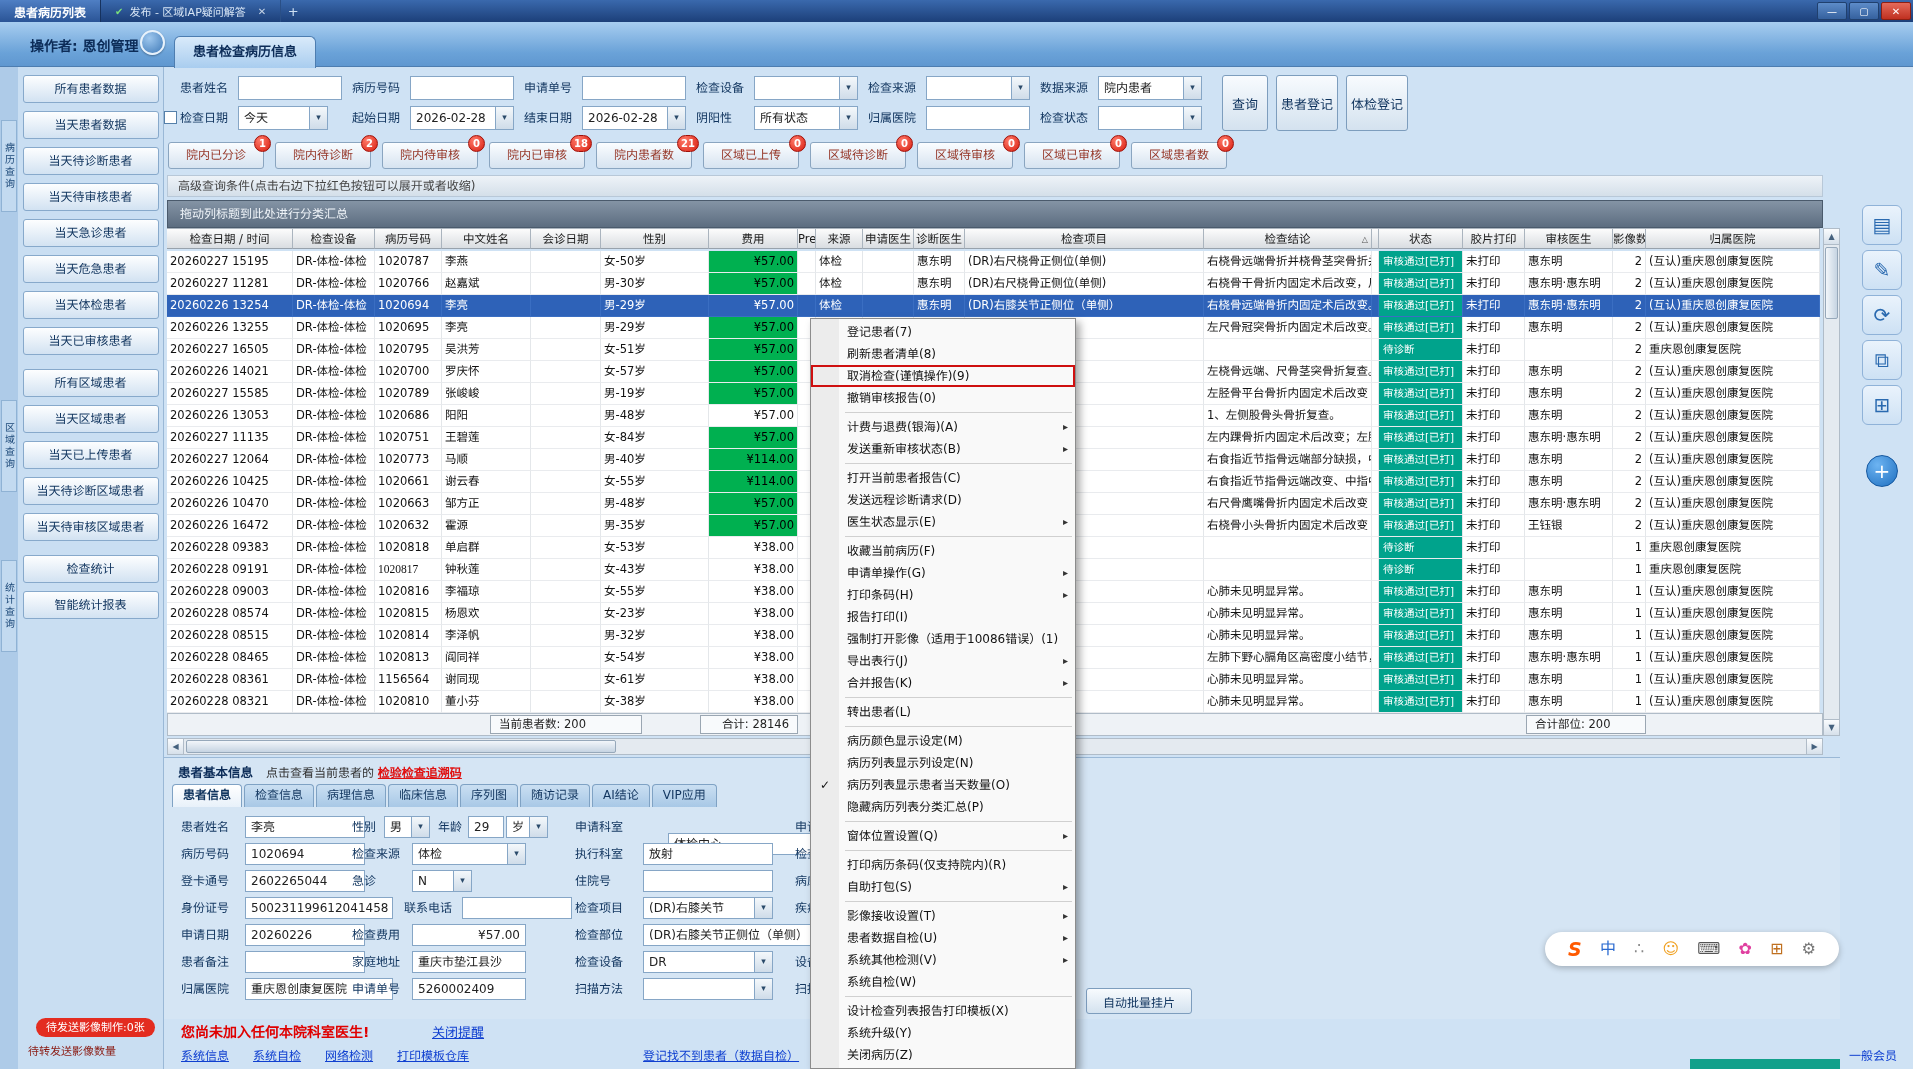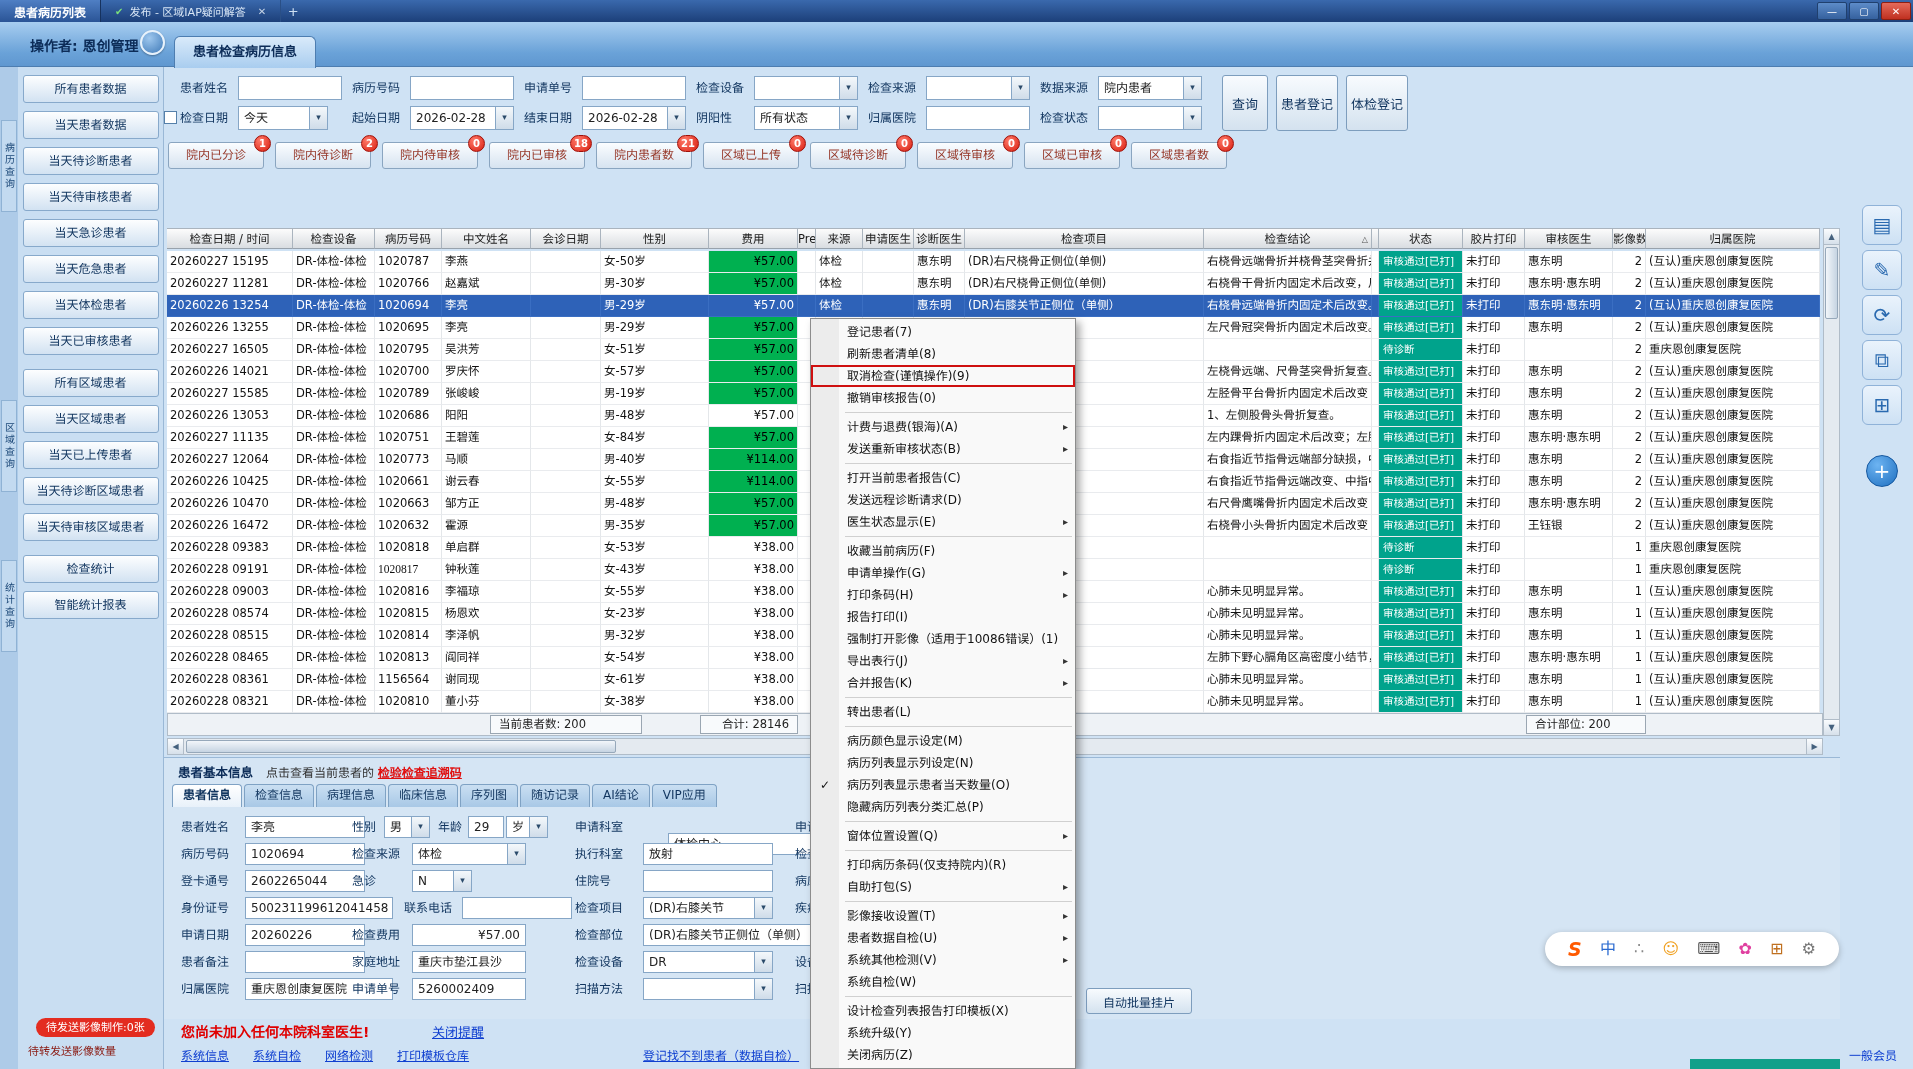--- a/index.html
+++ b/index.html
@@ -159,20 +159,22 @@
         <div class="sb-btn">当天已上传患者</div>
         <div class="sb-btn">当天待诊断区域患者</div>
         <div class="sb-btn">当天待审核区域患者</div>
       </div>
       <div class="sb-group">
         <div class="sb-btn">检查统计</div>
         <div class="sb-btn">智能统计报表</div>
       </div>
     </div>
 
+  <div class="advbar">高级查询条件(点击右边下拉红色按钮可以展开或者收缩)</div>
+  <div class="groupbar">拖动列标题到此处进行分类汇总</div>
 
   <div class="thead" id="thead">
       <div class="th" style="width: 126px;">检查日期 / 时间</div>
       <div class="th" style="width: 82px;">检查设备</div>
       <div class="th" style="width: 67px;">病历号码</div>
       <div class="th" style="width: 89px;">中文姓名</div>
       <div class="th" style="width: 70px;">会诊日期</div>
       <div class="th" style="width: 108px;">性别</div>
       <div class="th" style="width: 89px;">费用</div>
       <div class="th" style="width: 18px;">Pre</div>

